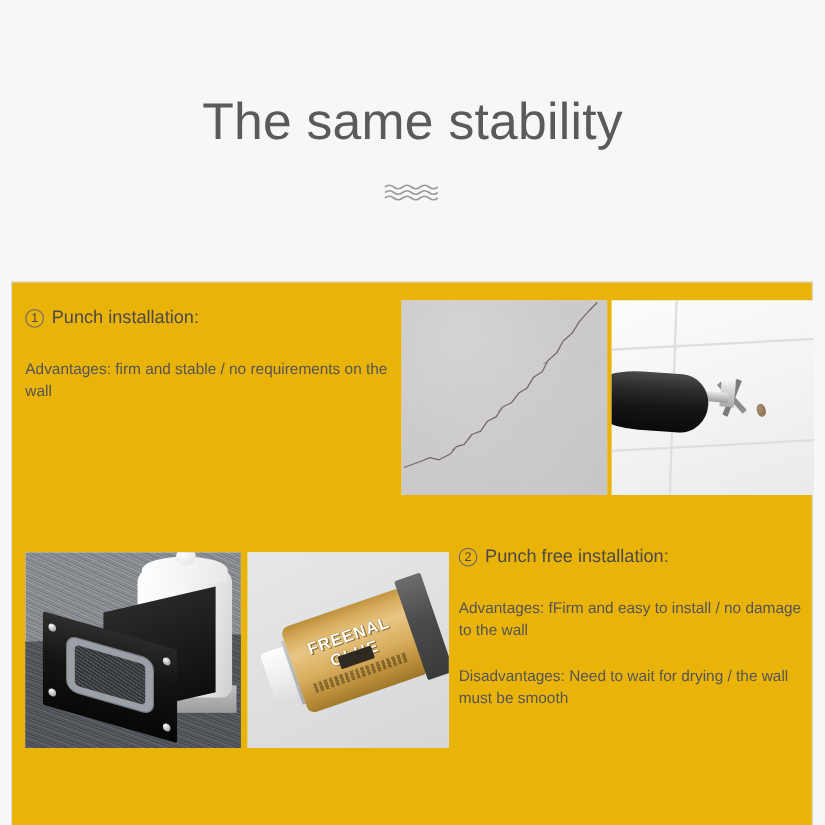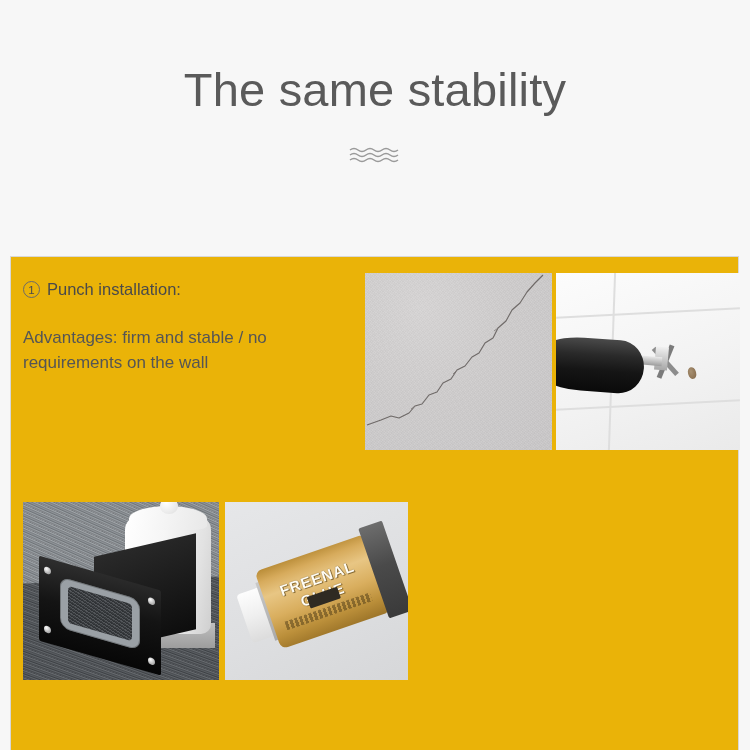--- a/index.html
+++ b/index.html
@@ -10,21 +10,21 @@
     width: 750px;
     height: 750px;
     background: #f7f7f7;
     font-family: "Liberation Sans", sans-serif;
     overflow: hidden;
     position: relative;
   }
 
   
   .header {
-    padding-top: 64px;
+    padding-top: 84px;
     text-align: center;
   }
   .headline-1 {
     font-size: 47px;
     color: #5a5a5a;
     font-weight: 400;
     line-height: 1.12;
     letter-spacing: 0.2px;
   }
   .headline-2 {
@@ -87,21 +87,21 @@
     border-radius: 50%;
     color: #4a4a4a;
     font-size: 11.5px;
     line-height: 17px;
     text-align: center;
     vertical-align: 1px;
     margin-right: 7px;
     box-sizing: border-box;
   }
   .para {
-    font-size: 17px;
+    font-size: 14px;
     color: #555555;
     line-height: 1.42;
   }
   .para.adv { margin-top: 26px; }
   .para.dis { margin-top: 22px; }
 
   
   .photo {
     position: absolute;
     overflow: hidden;
@@ -412,15 +412,22 @@
         <div class="tube-neck"></div>
         <div class="tube-body">
           <div class="tube-label">FREENAL GLUE</div>
           <div class="tube-subchip"></div>
           <div class="tube-fineprint"></div>
         </div>
         <div class="tube-crimp"></div>
       </div>
     </div>
 
+    <div class="text-block tb-2">
+      <div class="section-title">
+        <span class="circle-num">2</span><span>Punch free installation:</span>
+      </div>
+      <div class="para adv">Advantages: fFirm and easy to install / no damage to the wall</div>
+      <div class="para dis">Disadvantages: Need to wait for drying / the wall must be smooth</div>
+    </div>
   </div>
 
 </div>
 
 </body></html>

